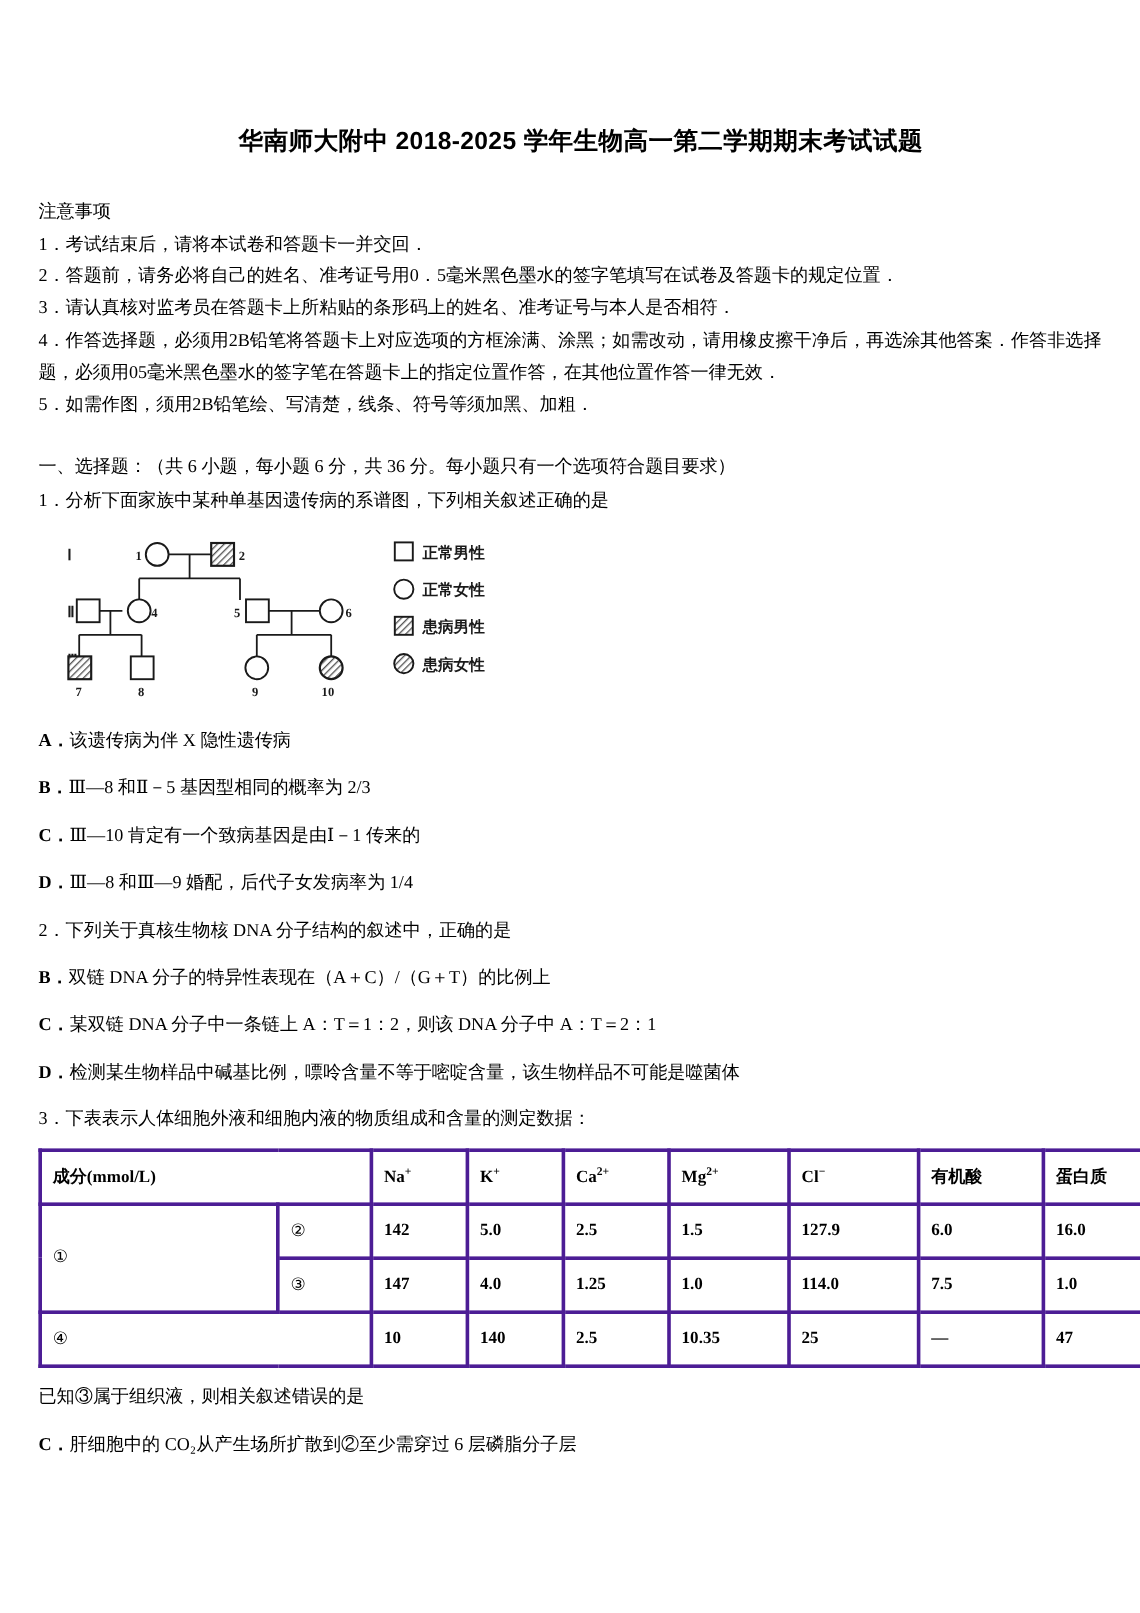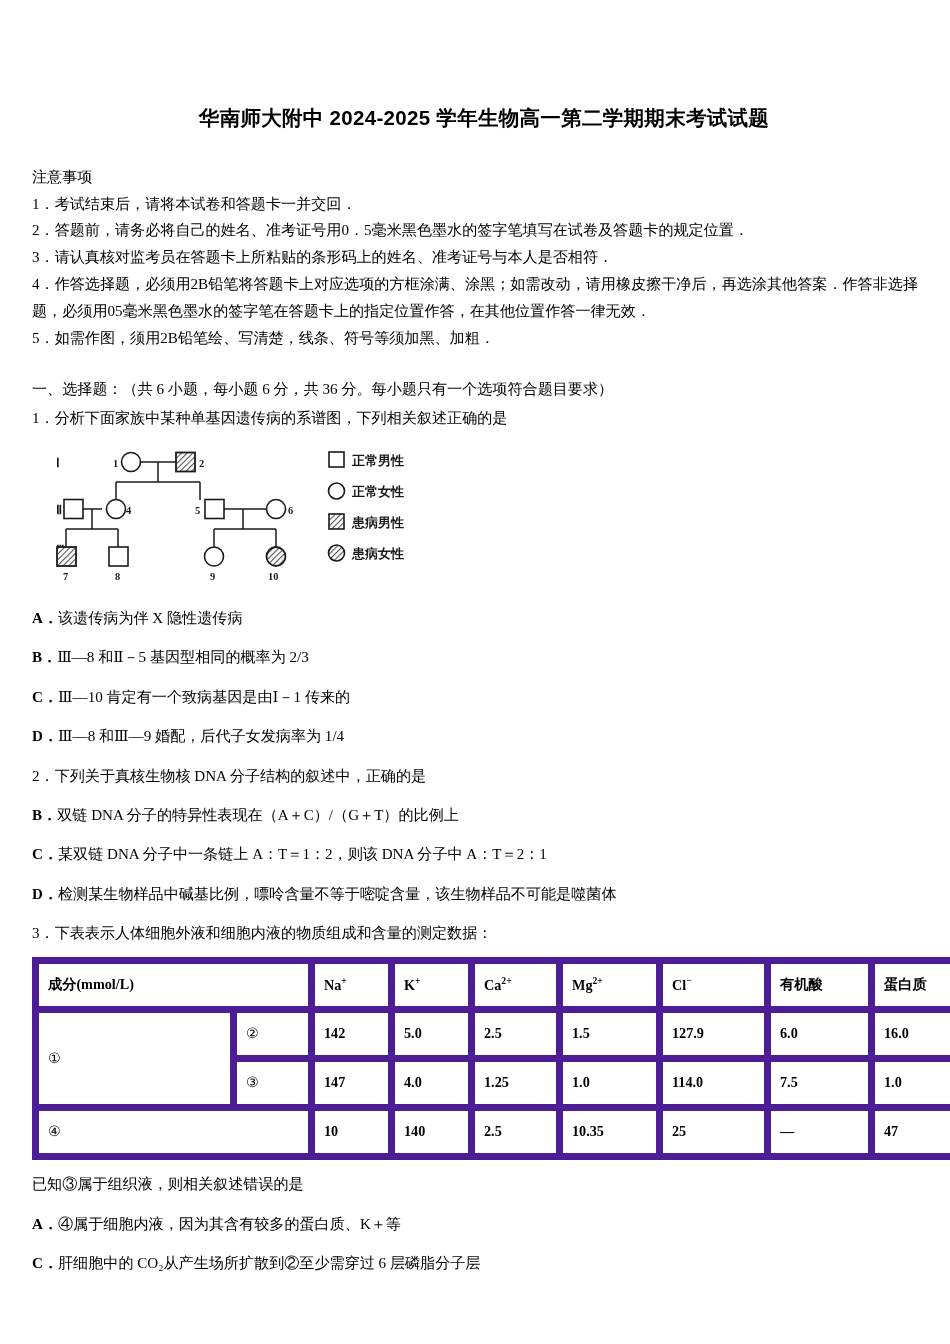--- a/index.html
+++ b/index.html
@@ -88,21 +88,21 @@
 
   
   .data-table {
     margin-top: 10px;
     border-collapse: collapse;
     width: 886px;
     table-layout: fixed;
     font-size: 14.2px;
   }
   .data-table td, .data-table th {
-    border: 7px solid #4c1d95;
+    border: 3px solid #4c1d95;
     padding: 10px 9px;
     text-align: left;
     vertical-align: middle;
     font-weight: bold;
     font-size: 14.2px;
     height: 22px;
   }
   .data-table th {
     font-weight: bold;
   }
@@ -119,21 +119,21 @@
     margin-top: 11px;
     font-size: 15.1px;
     line-height: 1.8;
   }
 </style>
 </head>
 <body>
 
 <div class="page">
 
-  <h1 class="doc-title">华南师大附中 2024-2025 学年生物高一第二学期期末考试试题</h1>
+  <h1 class="doc-title">华南师大附中 2018-2025 学年生物高一第二学期期末考试试题</h1>
 
   <div class="notice">
     <div class="notice-head">注意事项</div>
     <div class="notice-line">1．考试结束后，请将本试卷和答题卡一并交回．</div>
     <div class="notice-line">2．答题前，请务必将自己的姓名、准考证号用0．5毫米黑色墨水的签字笔填写在试卷及答题卡的规定位置．</div>
     <div class="notice-line">3．请认真核对监考员在答题卡上所粘贴的条形码上的姓名、准考证号与本人是否相符．</div>
     <div class="notice-line">4．作答选择题，必须用2B铅笔将答题卡上对应选项的方框涂满、涂黑；如需改动，请用橡皮擦干净后，再选涂其他答案．作答非选择题，必须用05毫米黑色墨水的签字笔在答题卡上的指定位置作答，在其他位置作答一律无效．</div>
     <div class="notice-line">5．如需作图，须用2B铅笔绘、写清楚，线条、符号等须加黑、加粗．</div>
   </div>
 
@@ -308,19 +308,16 @@
         <td>25</td>
         <td>—</td>
         <td>47</td>
       </tr>
     </tbody>
   </table>
 
   <div class="after-table">已知③属于组织液，则相关叙述错误的是</div>
 
   <div class="opt">
-    <span class="opt-letter">A．</span><span>④属于细胞内液，因为其含有较多的蛋白质、K＋等</span>
-  </div>
-  <div class="opt">
     <span class="opt-letter">C．</span><span>肝细胞中的 CO₂从产生场所扩散到②至少需穿过 6 层磷脂分子层</span>
   </div>
 
 </div>
 
 </body></html>

